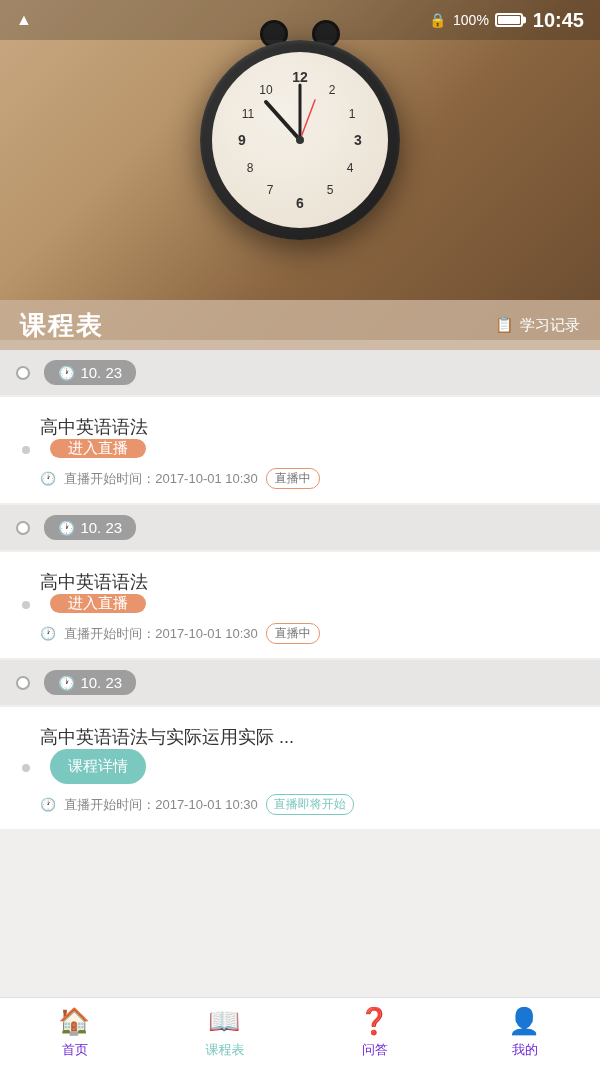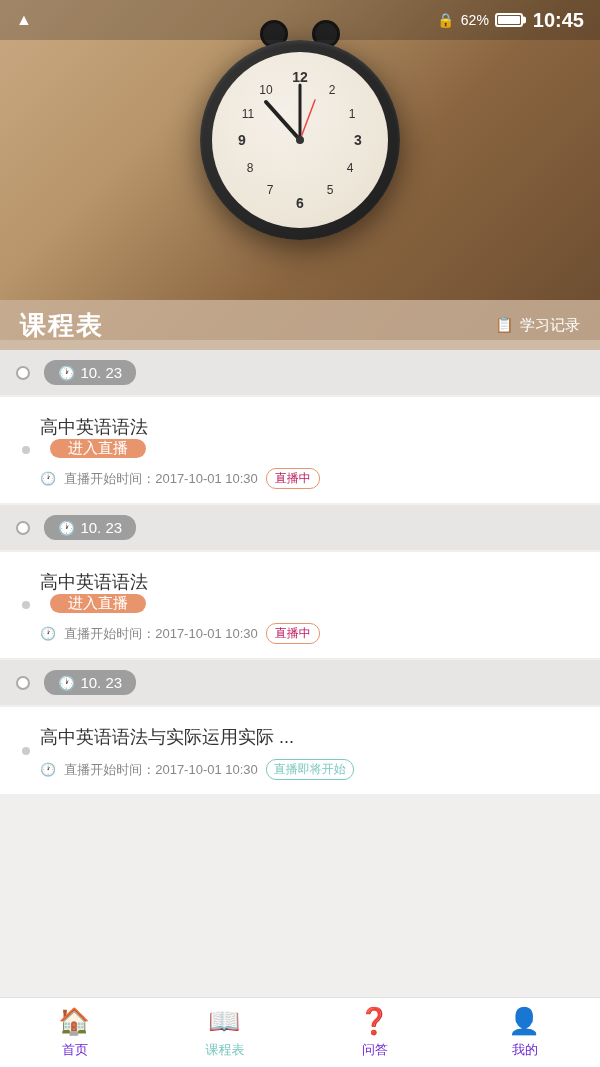--- a/index.html
+++ b/index.html
@@ -238,21 +238,21 @@
     .course-meta {
       display: flex;
       align-items: center;
       gap: 8px;
       font-size: 13px;
       color: #888;
     }
     .course-meta .time-icon { font-size: 13px; }
     .live-badge {
       border: 1.5px solid #e8956d;
-      color: #be185d;
+      color: #737373;
       border-radius: 10px;
       padding: 1px 8px;
       font-size: 12px;
     }
     .live-soon-badge {
       border: 1.5px solid #7bc8c0;
       color: #7bc8c0;
       border-radius: 10px;
       padding: 1px 7px;
       font-size: 12px;
@@ -285,21 +285,21 @@
   </style>
 </head>
 <body>
 
 <div class="status-bar">
   <div class="status-left">
     <span class="wifi-icon">▲</span>
   </div>
   <div class="status-right">
     <span>🔒</span>
-    <span>62%</span>
+    <span>100%</span>
     <div class="battery-icon">
       <div class="battery-body">
           <div class="battery-fill"></div>
         </div>
     </div>
     <span style="font-size:20px;font-weight:600;margin-left:4px;">10:45</span>
   </div>
 </div>
 
 <div class="hero">
@@ -390,20 +390,21 @@
   <div class="timeline-section">
     <div class="date-row">
       <div class="date-badge">
         <span class="clock-sm">🕐</span>
         <span>10. 23</span>
       </div>
     </div>
     <div class="course-item">
       <div class="course-header">
         <span class="course-name">高中英语语法与实际运用实际 ...</span>
+        <button class="btn-detail">课程详情</button>
       </div>
       <div class="course-meta">
         <span class="time-icon">🕐</span>
         <span>直播开始时间：2017-10-01  10:30</span>
         <span class="live-soon-badge">直播即将开始</span>
       </div>
     </div>
   </div>
 
 </div>

